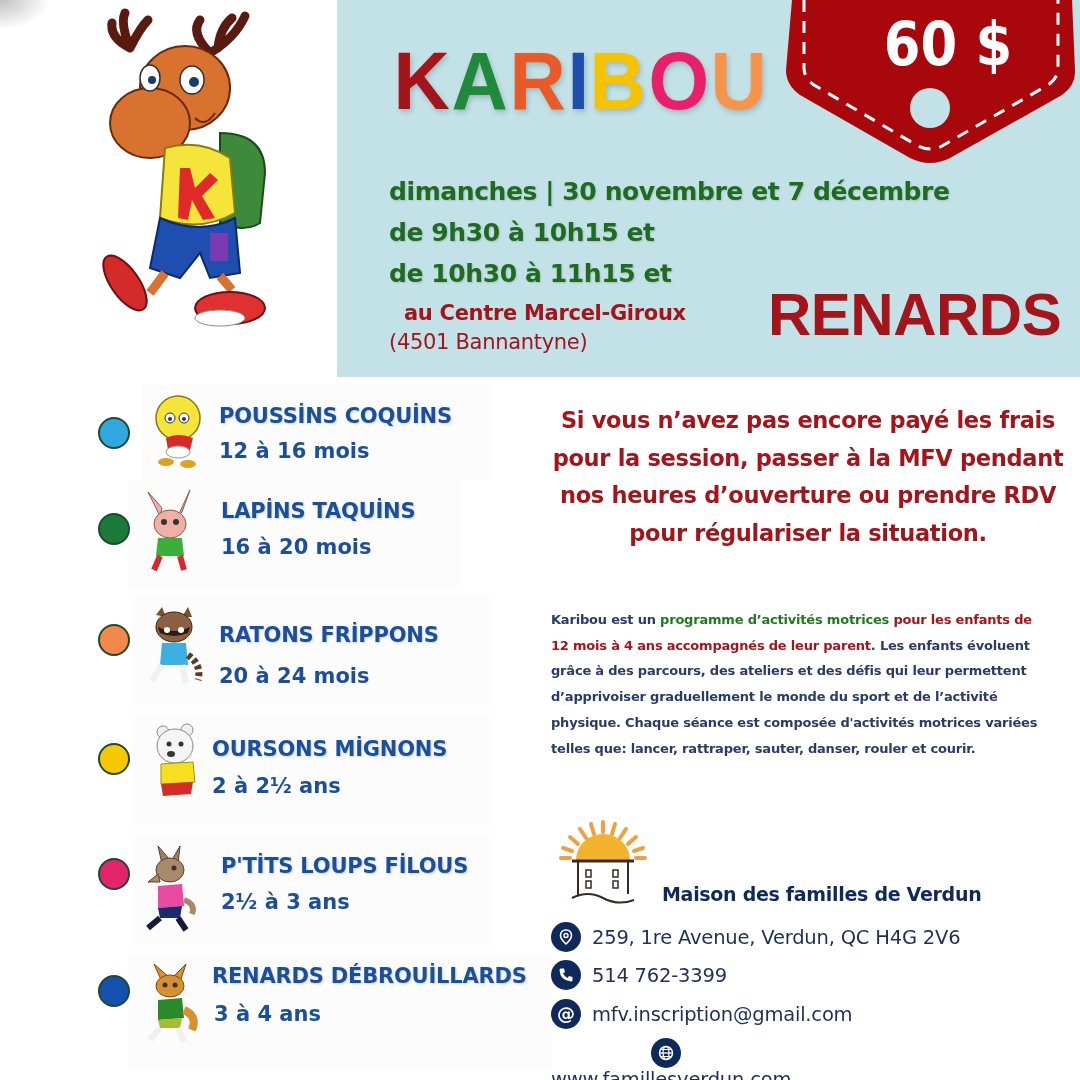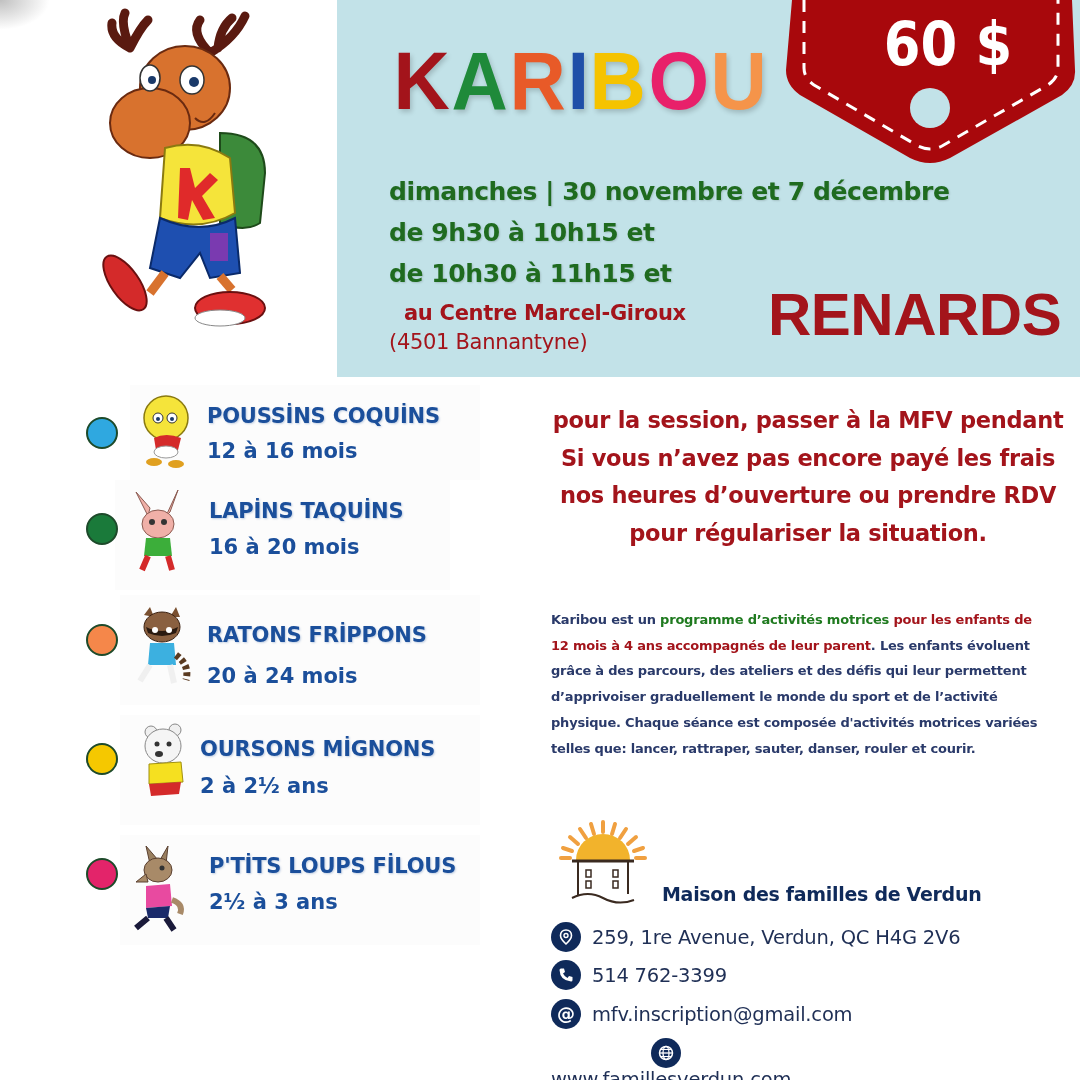--- a/index.html
+++ b/index.html
@@ -50,21 +50,21 @@
     }
     .location .venue { font-weight: bold; margin-left: 15px; }
     .complet {
       position: absolute; left: 768px; top: 282px;
       font-family: "Liberation Sans", sans-serif; font-weight: bold;
       font-size: 60px; color: #a3141b; line-height: 66px; letter-spacing: -0.5px;
     }
 
     
     .groups { position: absolute; left: 0; top: 380px; width: 540px; height: 700px; }
-    .group { position: absolute; left: 0; width: 540px; height: 100px; }
+    .group { position: absolute; left: 12px; width: 540px; height: 100px; }
     .group .dot {
       position: absolute; left: 86px; width: 32px; height: 32px; border-radius: 50%;
       border: 2px solid #1d4a2a;
     }
     .group .card {
       position: absolute; background: #fcfcfc;
     }
     .group .char { position: absolute; width: 60px; height: 80px; }
     .group .name {
       position: absolute; color: #1b4f9b; font-weight: bold; font-size: 21px;
@@ -253,25 +253,41 @@
       <circle cx="34" cy="26" r="2.5" fill="#333"></circle>
       <path d="M18 44 L42 42 L44 64 L18 66 Z" fill="#e84aa0"></path>
       <path d="M18 66 L42 64 L40 76 L20 76 Z" fill="#1a2a6a"></path>
       <path d="M44 58 Q56 62 52 72" stroke="#a88a68" stroke-width="6" fill="none"></path>
       <path d="M20 76 L8 86 M38 76 L46 88" stroke="#1a1a3a" stroke-width="6"></path>
     </svg>
     <div class="name" style="left:209px; top:24px;">P'TİTS LOUPS FİLOUS</div>
     <div class="age" style="left:209px; top:60px;">2½ à 3 ans</div>
   </div>
 
+  <div class="group" style="top:570px; height:120px;">
+    <div class="card" style="left:115px; top:5px; width:425px; height:115px;"></div>
+    <div class="dot" style="top:25px; background:#1450b0;"></div>
+    <svg class="char" viewBox="0 0 60 90" style="left:130px; top:10px; height:90px;">
+      <path d="M12 4 L20 22 L28 18 Z M44 4 L38 22 L30 18 Z" fill="#d89030" stroke="#7a4a10"></path>
+      <ellipse cx="28" cy="26" rx="14" ry="11" fill="#d89030" stroke="#7a4a10"></ellipse>
+      <circle cx="23" cy="25" r="2.5" fill="#333"></circle>
+        <circle cx="33" cy="25" r="2.5" fill="#333"></circle>
+      <path d="M16 40 L40 38 L42 58 L16 60 Z" fill="#2a8a2a"></path>
+      <path d="M16 60 L40 58 L38 68 L18 68 Z" fill="#a0c030"></path>
+      <path d="M42 50 Q56 56 50 70" stroke="#d89030" stroke-width="8" fill="none"></path>
+      <path d="M18 68 L8 80 M36 68 L42 82" stroke="#f0f0f0" stroke-width="6"></path>
+    </svg>
+    <div class="name" style="left:200px; top:14px;">RENARDS DÉBROUİLLARDS</div>
+    <div class="age" style="left:202px; top:52px;">3 à 4 ans</div>
+  </div>
 </div>
 
 <div class="notice">
+  <div>Si vous n’avez pas encore payé les frais</div>
   <div>pour la session, passer à la MFV pendant</div>
-  <div>Si vous n’avez pas encore payé les frais</div>
   <div>nos heures d’ouverture ou prendre RDV</div>
   <div>pour régulariser la situation.</div>
 </div>
 
 <div class="description"><span>Karibou est un </span><span class="green">programme d’activités motrices</span><span class="red"> pour les enfants de 12 mois à 4 ans accompagnés de leur parent</span><span>. Les enfants évoluent grâce à des parcours, des ateliers et des défis qui leur permettent d’apprivoiser graduellement le monde du sport et de l’activité physique. Chaque séance est composée d'activités motrices variées telles que: lancer, rattraper, sauter, danser, rouler et courir.</span></div>
 
 <svg class="org-logo" viewBox="0 0 90 88">
   <g stroke="#f0a040" stroke-width="4" stroke-linecap="round">
     <line x1="45" y1="4" x2="45" y2="14"></line>
     <line x1="33" y1="6" x2="36" y2="16"></line>

